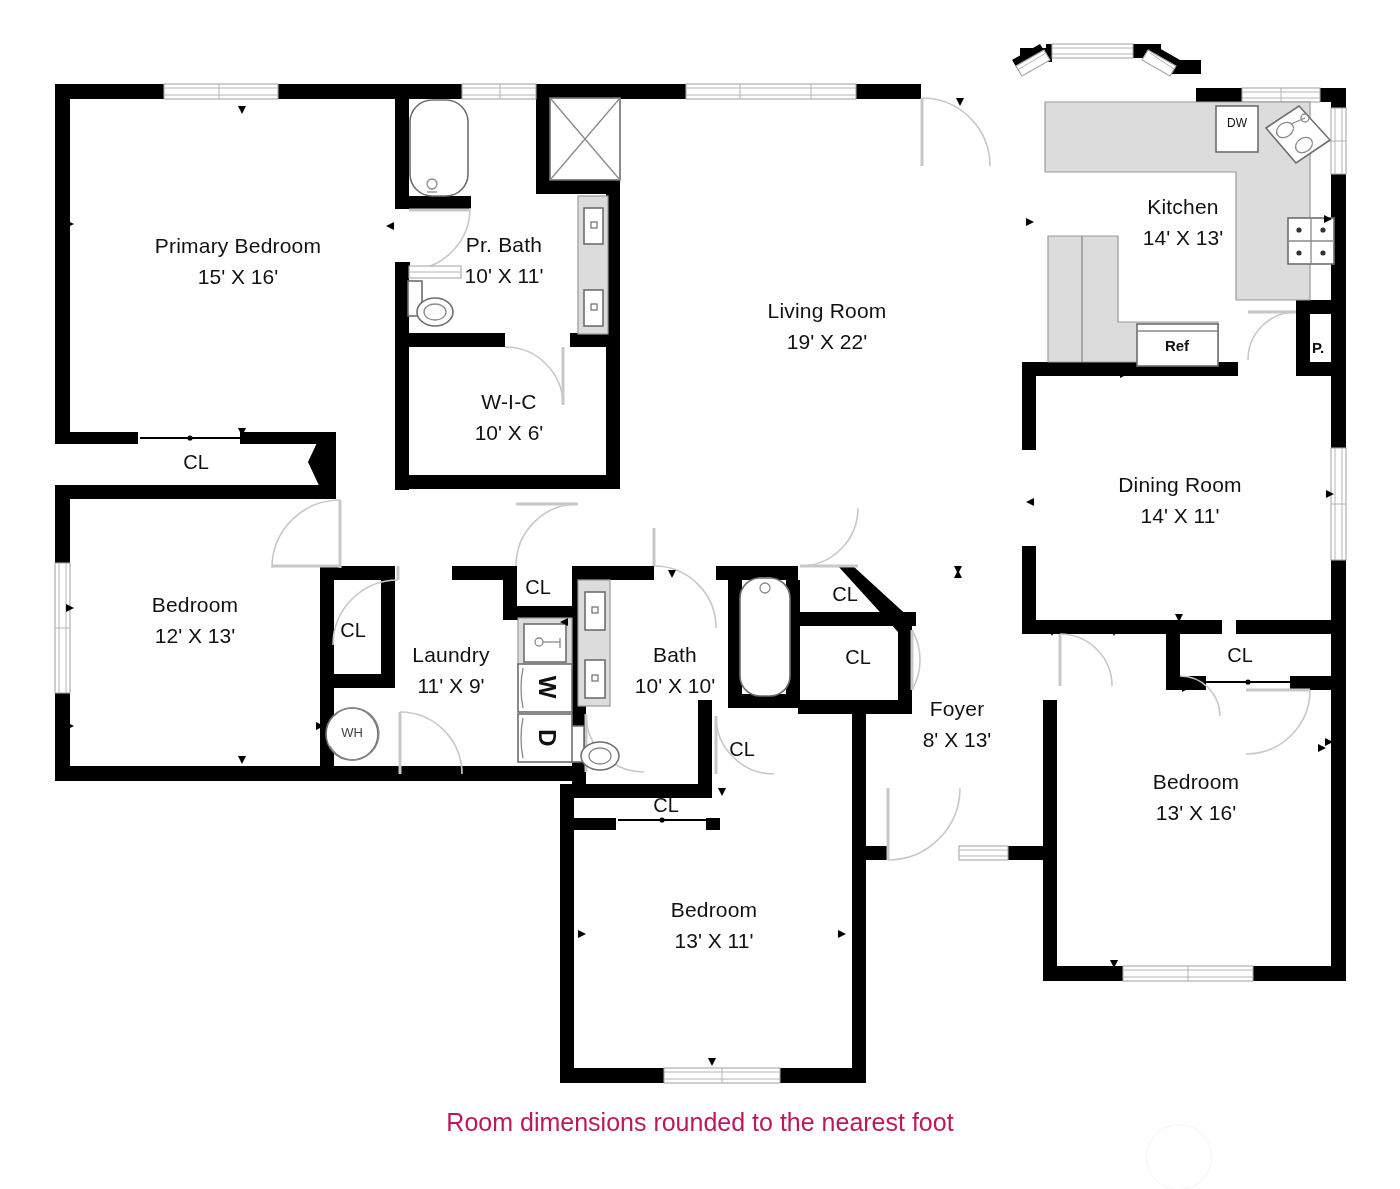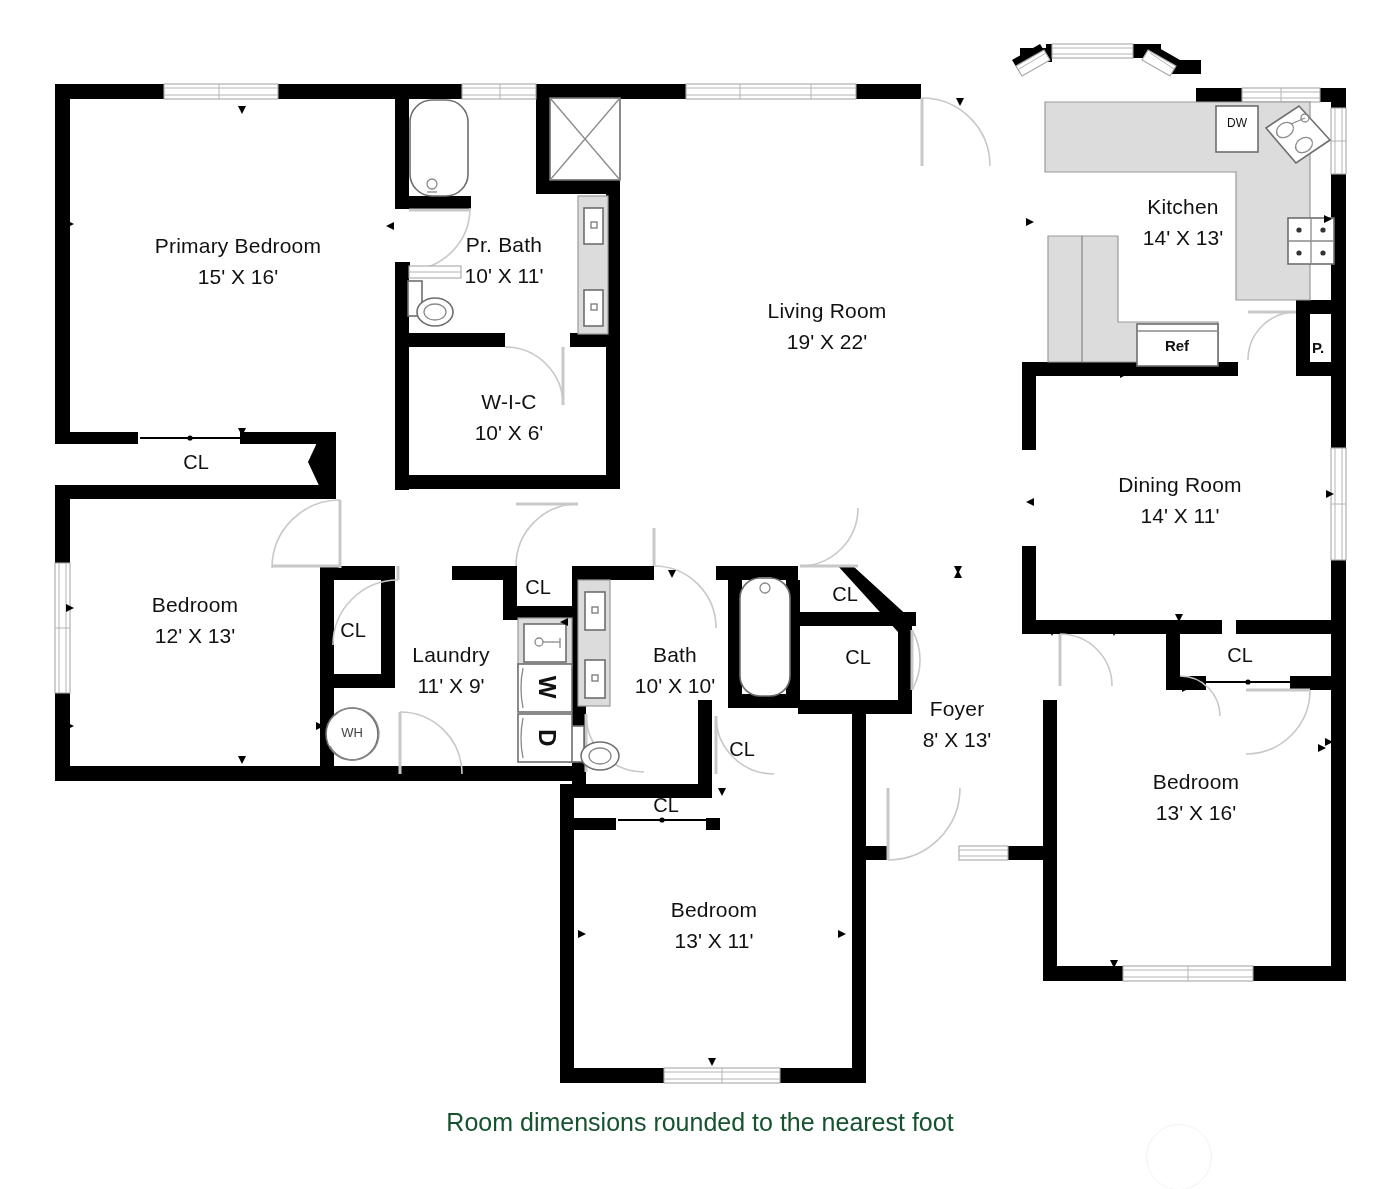--- a/index.html
+++ b/index.html
@@ -89,21 +89,21 @@
     dominant-baseline: middle;
   }
   .caption {
     position: absolute;
     left: 0;
     top: 1108px;
     width: 1400px;
     text-align: center;
     font-family: "Liberation Sans", sans-serif;
     font-size: 25px;
-    color: #14532d;
+    color: #be185d;
   }
   .watermark {
     position: absolute;
     left: 1146px;
     top: 1124px;
     width: 64px;
     height: 64px;
     border: 1.5px solid #f3f3f3;
     border-radius: 50%;
   }

